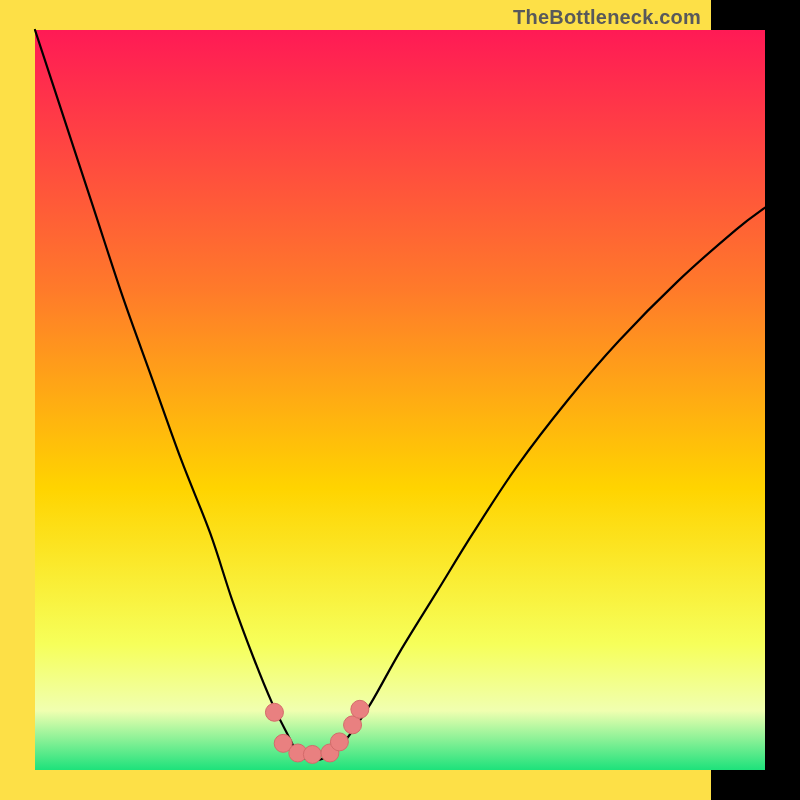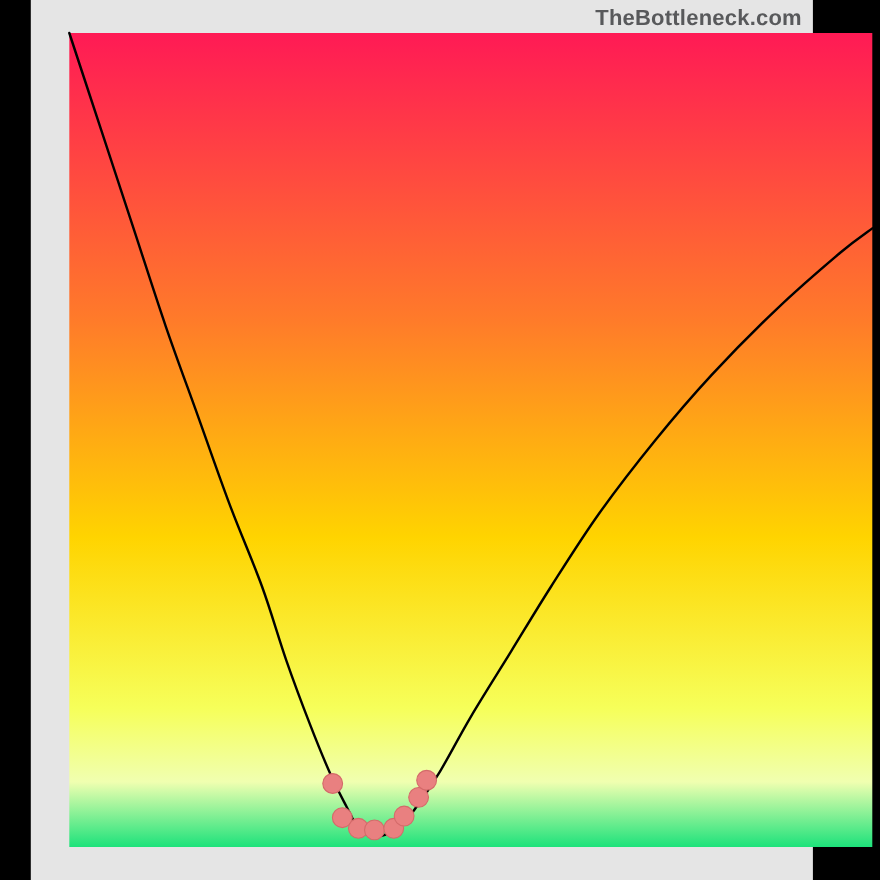--- a/index.html
+++ b/index.html
@@ -1,22 +1,21 @@
 <!DOCTYPE html>
 <html><head>
 <meta charset="utf-8">
 <style>
   * { margin: 0; padding: 0; box-sizing: border-box; }
   html, body { width: 800px; height: 800px; overflow: hidden; background: #000; }
   .stage {
     position: relative;
     width: 711px;
     height: 800px;
-    background: #e5e5e5;
-    margin-left: 28px;
+    background: #fde047;
   }
   .watermark {
     position: absolute;
     top: 6px;
     right: 10px;
     font-family: Arial, Helvetica, sans-serif;
     font-size: 20px;
     font-weight: 600;
     color: #58595b;
     letter-spacing: 0.2px;

